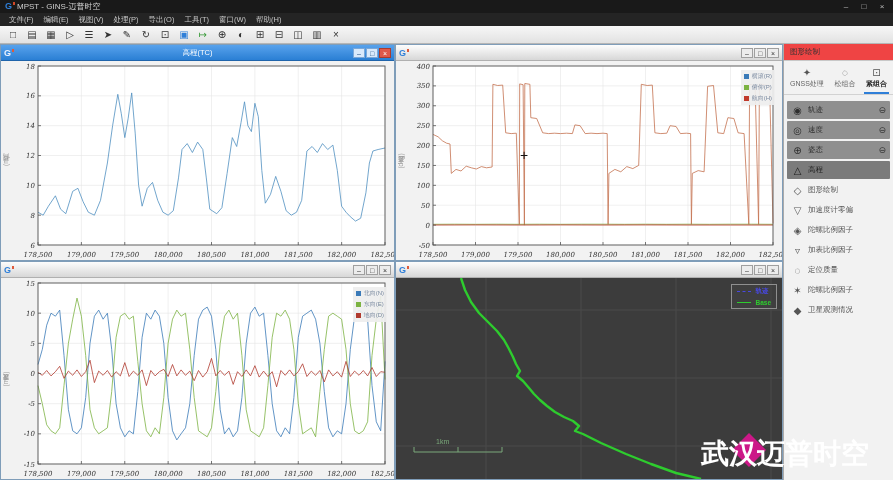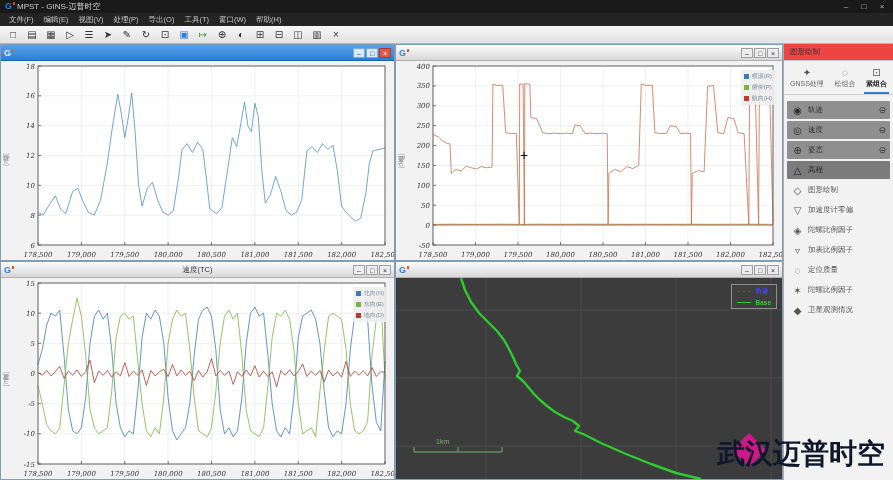--- a/index.html
+++ b/index.html
@@ -68,21 +68,21 @@
   .sb-item .ic { width:13px; font-size:10px; text-align:center; color:#555; }
   .sb-item.dim { background:#8f8f8f; color:#2e2e2e; }
   .sb-item.dim .ic { color:#2e2e2e; }
   .sb-item.active { background:#7b7b7b; color:#1e1e1e; }
   .sb-item.active .ic { color:#1e1e1e; }
   .minus { margin-left:auto; font-size:9px; color:#383838; }
 
   
   .watermark { position:absolute; left:701px; top:430px; width:192px; height:44px; z-index:40; pointer-events:none; }
   .wm-diamond { position:absolute; left:36px; top:8px; width:24px; height:24px; background:#cc1888; transform:rotate(45deg); }
-  .wm-text { position:absolute; left:16px; top:5px; font-size:28px; font-weight:bold; color:#0f172a; white-space:nowrap; font-family:"DejaVu Sans",sans-serif; }
+  .wm-text { position:absolute; left:0; top:5px; font-size:28px; font-weight:bold; color:#ffffff; white-space:nowrap; font-family:"DejaVu Sans",sans-serif; }
 </style>
 </head>
 <body>
 
 <div class="titlebar">
   <span class="glogo">G<span class="gmark"></span></span>
   <span class="apptitle">MPST - GINS-迈普时空</span>
   <span class="mw-btns" id="mw-btns">
       <span class="mw-btn">–</span>
       <span class="mw-btn">□</span>
@@ -120,20 +120,21 @@
     <div class="tool-btn" style="color: rgb(51, 51, 51);">▥</div>
     <div class="tool-btn" style="color: rgb(51, 51, 51);">×</div>
   </div>
 
 <div class="main">
   <div class="mdi">
 
     <div class="win" style="left:0;top:0;width:395px;height:217px;">
       <div class="win-title active">
         <span class="wlogo">G<span class="gmark"></span></span>
+        <span class="wtitle">高程(TC)</span>
         <span class="wbtns">
           <span class="wbtn">–</span>
           <span class="wbtn">□</span>
           <span class="wbtn close">×</span>
         </span>
       </div>
       <div class="win-content" id="chart-elevation">
         <span class="ylab">高程(m)</span>
         <svg width="393" height="199">
             <rect x="37" y="5" width="347" height="179" fill="#ffffff"></rect>
@@ -280,21 +281,20 @@
               <span class="cl-sw" style="background:#c0392b"></span>
               <span class="cl-lt">航向(H)</span>
             </div>
           </div>
         </div>
     </div>
 
     <div class="win" style="left:0;top:217px;width:395px;height:219px;">
       <div class="win-title">
         <span class="wlogo">G<span class="gmark"></span></span>
-        <span class="wtitle">速度(TC)</span>
         <span class="wbtns">
           <span class="wbtn">–</span>
           <span class="wbtn">□</span>
           <span class="wbtn close">×</span>
         </span>
       </div>
       <div class="win-content" id="chart-velocity">
         <span class="ylab">速度(m/s)</span>
         <svg width="393" height="201">
             <rect x="37" y="5" width="347" height="181" fill="#ffffff"></rect>

